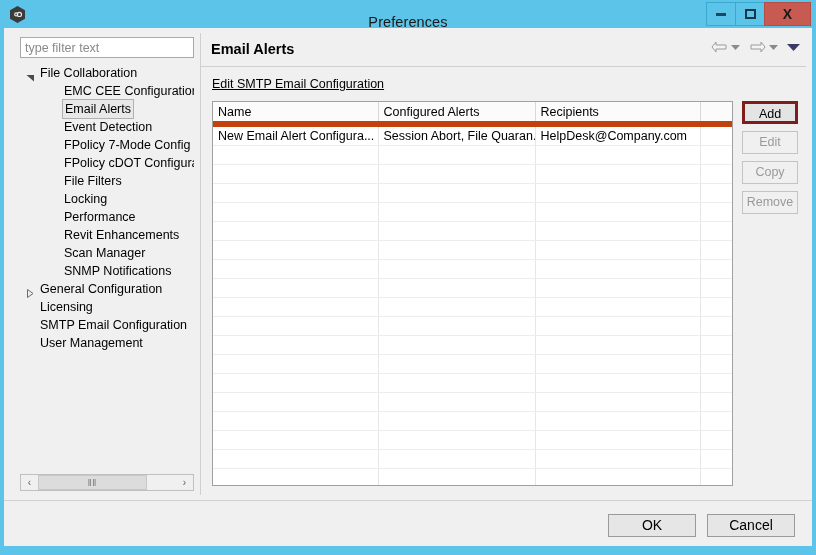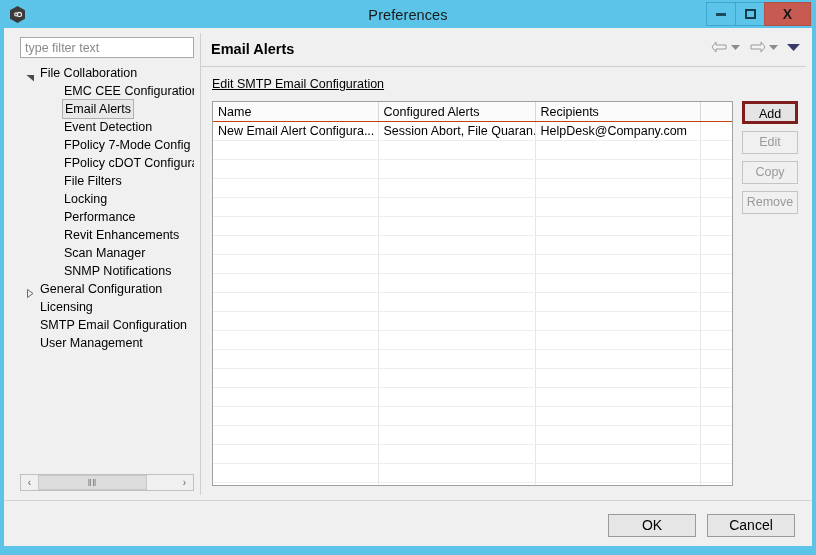--- a/index.html
+++ b/index.html
@@ -29,21 +29,21 @@
     height: 28px;
     background: #5bc4e8;
   }
   .app-icon {
     position: absolute;
     left: 8px; top: 5px;
     width: 19px; height: 19px;
   }
   .title-text {
     position: absolute;
-    left: 0; top: 1px;
+    left: 0; top: 8px;
     width: 816px;
     height: 28px;
     line-height: 28px;
     text-align: center;
     font-size: 14.5px;
     color: #1a1a1a;
     letter-spacing: 0.1px;
   }
   .win-btns {
     position: absolute;
@@ -262,21 +262,21 @@
     font-size: 12.5px;
     color: #000000;
   }
   .tbl th {
     height: 19px;
     font-weight: normal;
     text-align: left;
     padding: 0 0 0 5px;
     background: #fbfbfb;
     border-right: 1px solid #d8d8d8;
-    border-bottom: 1px solid #c2410c;
+    border-bottom: 6px solid #c2410c;
     overflow: hidden;
     white-space: nowrap;
   }
   .tbl th:last-child { border-right: none; }
   .tbl td {
     height: 18px;
     padding: 0 0 0 5px;
     border-right: 1px solid #e6e6e6;
     border-bottom: 1px solid #ededed;
     overflow: hidden;

